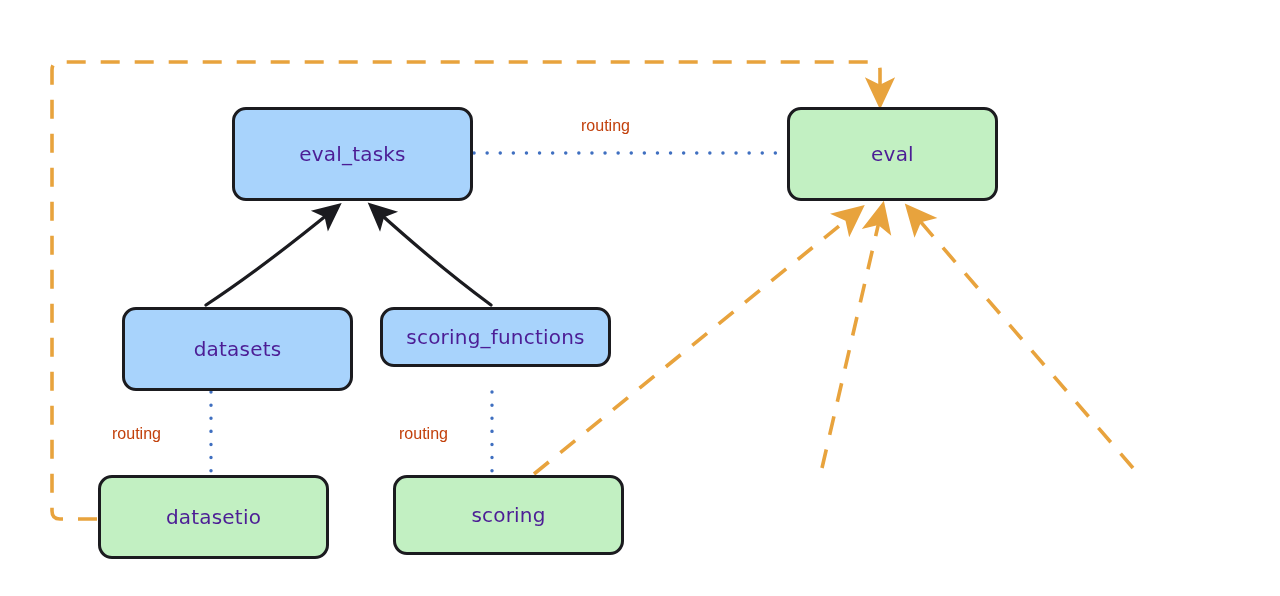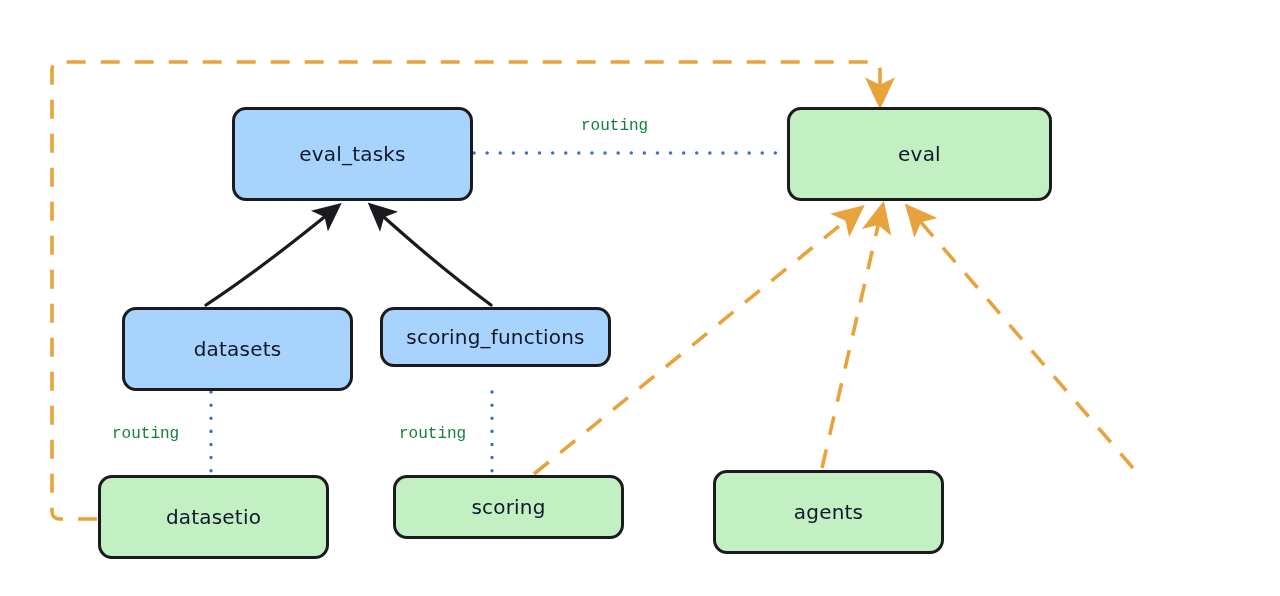--- a/index.html
+++ b/index.html
@@ -29,42 +29,42 @@
   }
   .node {
     position: absolute;
     box-sizing: border-box;
     border: 3px solid #1b1b1f;
     border-radius: 14px;
     display: flex;
     align-items: center;
     justify-content: center;
     text-align: center;
-    color: #0f172a;
+    color: #4c1d95;
     font-size: 20px;
     letter-spacing: 0.2px;
     font-family: "DejaVu Sans", "Liberation Sans", sans-serif;
   }
   .node.api {
     background: #a8d3fc;
   }
   .node.provider {
     background: #c2f0c2;
   }
   .node-label {
     display: block;
     padding: 0 10px;
     line-height: 1.15;
   }
   .edge-label {
     position: absolute;
-    color: #15803d;
+    color: #c2410c;
     font-size: 16px;
     white-space: nowrap;
-    font-family: Liberation Mono, monospace;
+    font-family: Liberation Sans, sans-serif;
   }
 </style>
 </head>
 <body>
 
 <div id="canvas">
 
   <svg id="edge-layer" viewBox="0 0 1280 596" xmlns="http://www.w3.org/2000/svg">
     <defs>
       <marker id="arrow-black" markerWidth="11" markerHeight="11" refX="6" refY="5" orient="auto" markerUnits="strokeWidth">
@@ -91,43 +91,40 @@
 
     <path d="M822,468 L881,213" fill="none" stroke="#e8a33d" stroke-width="3.6" stroke-linecap="butt" stroke-dasharray="19 15" marker-end="url(#arrow-orange)"></path>
 
     <path d="M1133,468 L913,213" fill="none" stroke="#e8a33d" stroke-width="3.6" stroke-linecap="butt" stroke-dasharray="19 15" marker-end="url(#arrow-orange)"></path>
   </svg>
 
   <div class="node api" style="left:232px; top:107px; width:241px; height:94px;">
     <span class="node-label">eval_tasks</span>
   </div>
 
-  <div class="node provider" style="left:787px; top:107px; width:265px; height:94px;">
+  <div class="node provider" style="left:787px; top:107px; width:211px; height:94px;">
     <span class="node-label">eval</span>
   </div>
 
   <div class="node api" style="left:98px; top:307px; width:231px; height:84px;margin-left:24px;">
     <span class="node-label">datasets</span>
   </div>
 
   <div class="node api" style="left:380px; top:307px; width:231px; height:60px;">
     <span class="node-label">scoring_functions</span>
   </div>
 
   <div class="node provider" style="left:98px; top:475px; width:231px; height:84px;">
     <span class="node-label">datasetio</span>
   </div>
 
-  <div class="node provider" style="left:393px; top:475px; width:231px; height:64px;">
+  <div class="node provider" style="left:393px; top:475px; width:231px; height:80px;">
     <span class="node-label">scoring</span>
   </div>
 
-  <div class="node provider" style="left:713px; top:470px; width:231px; height:84px;">
-    <span class="node-label">agents</span>
-  </div>
 
 
   <div class="edge-label" style="left:581px; top:117px;">routing</div>
 
   <div class="edge-label" style="left:112px; top:425px;">routing</div>
 
   <div class="edge-label" style="left:399px; top:425px;">routing</div>
 
 </div>
 

